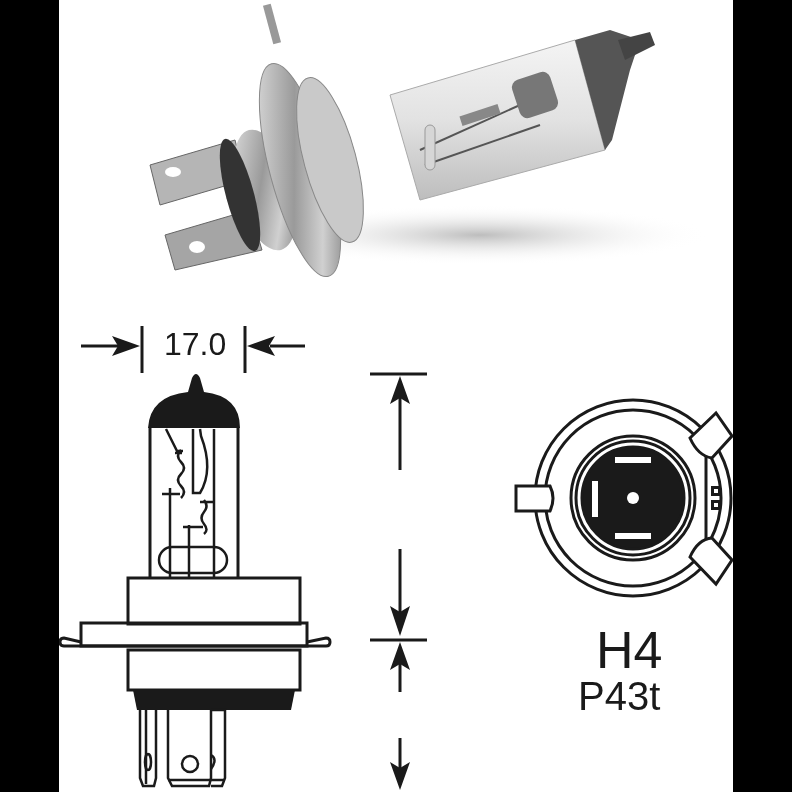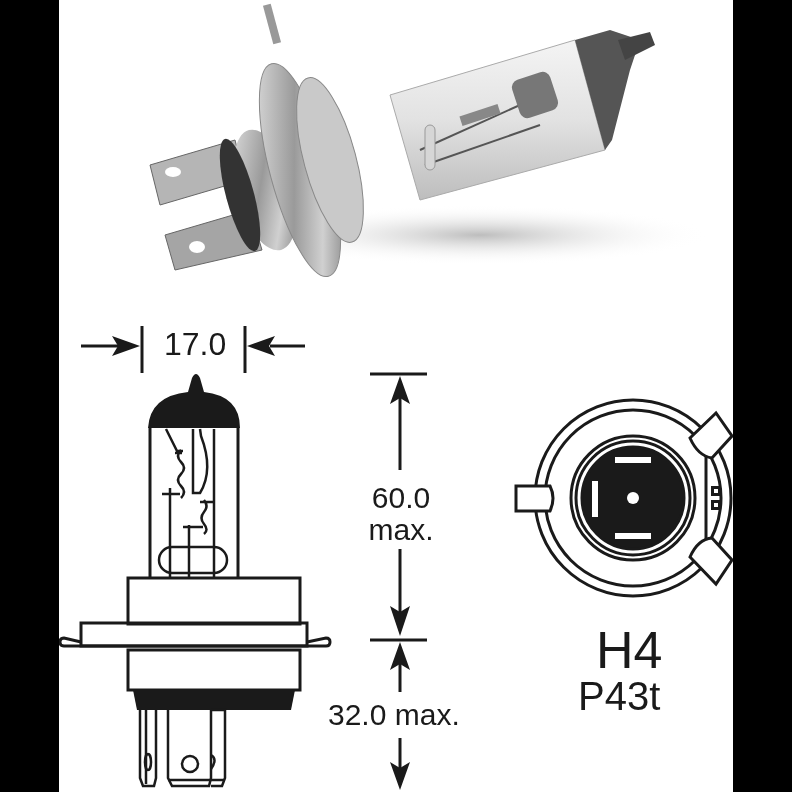--- a/index.html
+++ b/index.html
@@ -165,20 +165,15 @@
     </g>
     <g fill="#1a1a1a">
       <rect x="711" y="486" width="10" height="10"></rect>
       <rect x="711" y="500" width="10" height="10"></rect>
       <rect x="714" y="489" width="4" height="4" fill="#fff"></rect>
       <rect x="714" y="503" width="4" height="4" fill="#fff"></rect>
     </g>
   </svg>
 
   <div class="lbl dim-width" style="left:105px">17.0</div>
-  <div class="lbl dim-60" style="left:302px">
-    <span>60.0</span>
-    <span class="l2">max.</span>
-  </div>
-  <div class="lbl dim-32" style="left:269px">32.0 max.</div>
   <div class="lbl type-h4" style="left:537px">H4</div>
   <div class="lbl type-base" style="left:519px">P43t</div>
 </div>
 
 </body></html>

